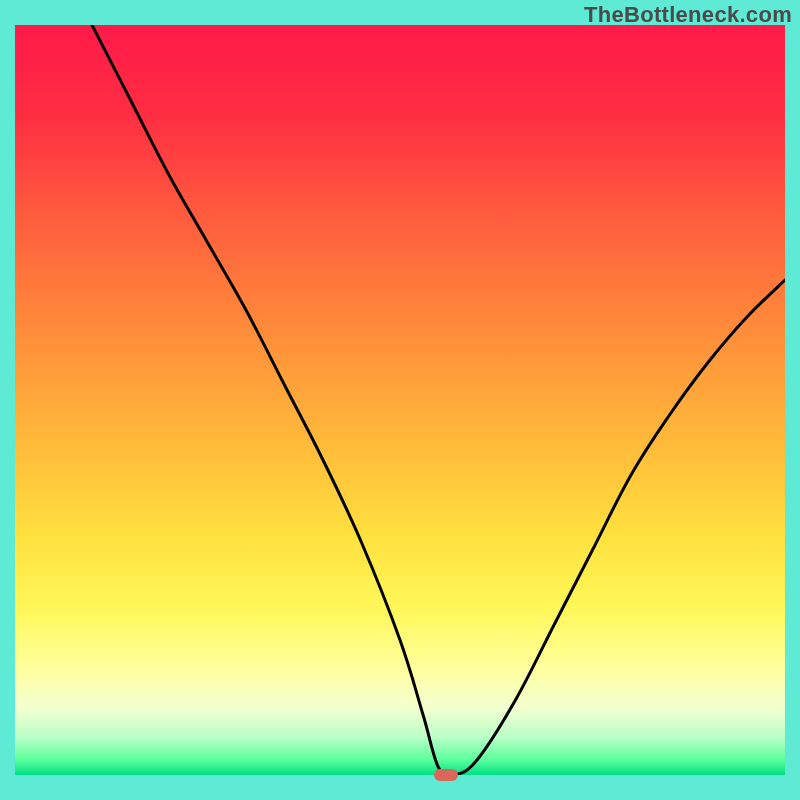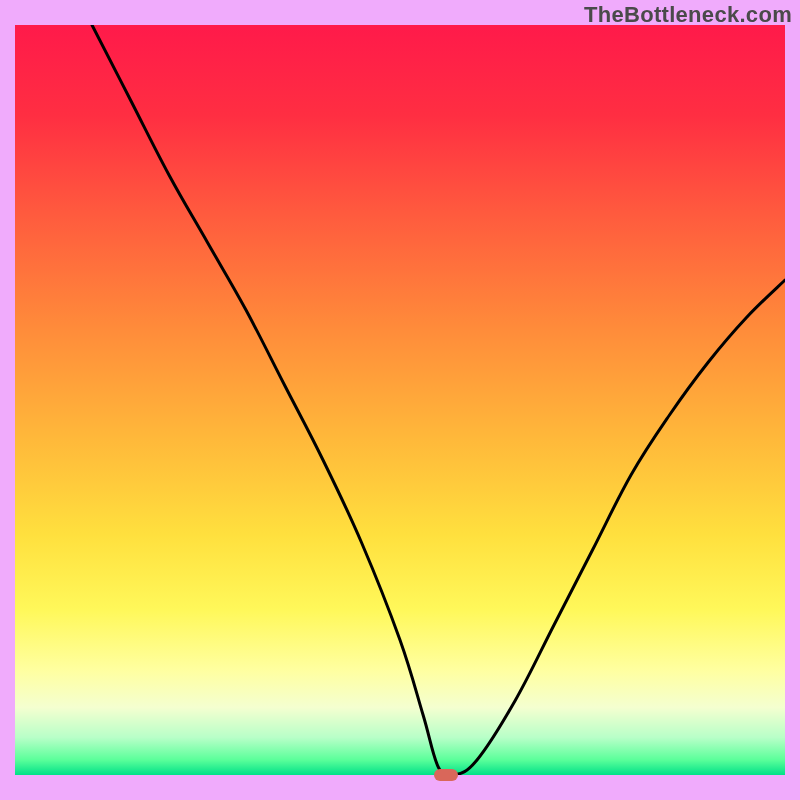--- a/index.html
+++ b/index.html
@@ -7,21 +7,21 @@
       padding: 0;
       width: 800px;
       height: 800px;
       overflow: hidden;
       font-family: Arial, sans-serif;
     }
     .container {
       position: relative;
       width: 800px;
       height: 800px;
-      background: #f0abfc;
+      background: #5eead4;
     }
     .watermark {
       position: absolute;
       top: 2px;
       right: 8px;
       color: #4a4a4a;
       font-size: 22px;
       font-weight: 600;
       z-index: 10;
       letter-spacing: 0.3px;

